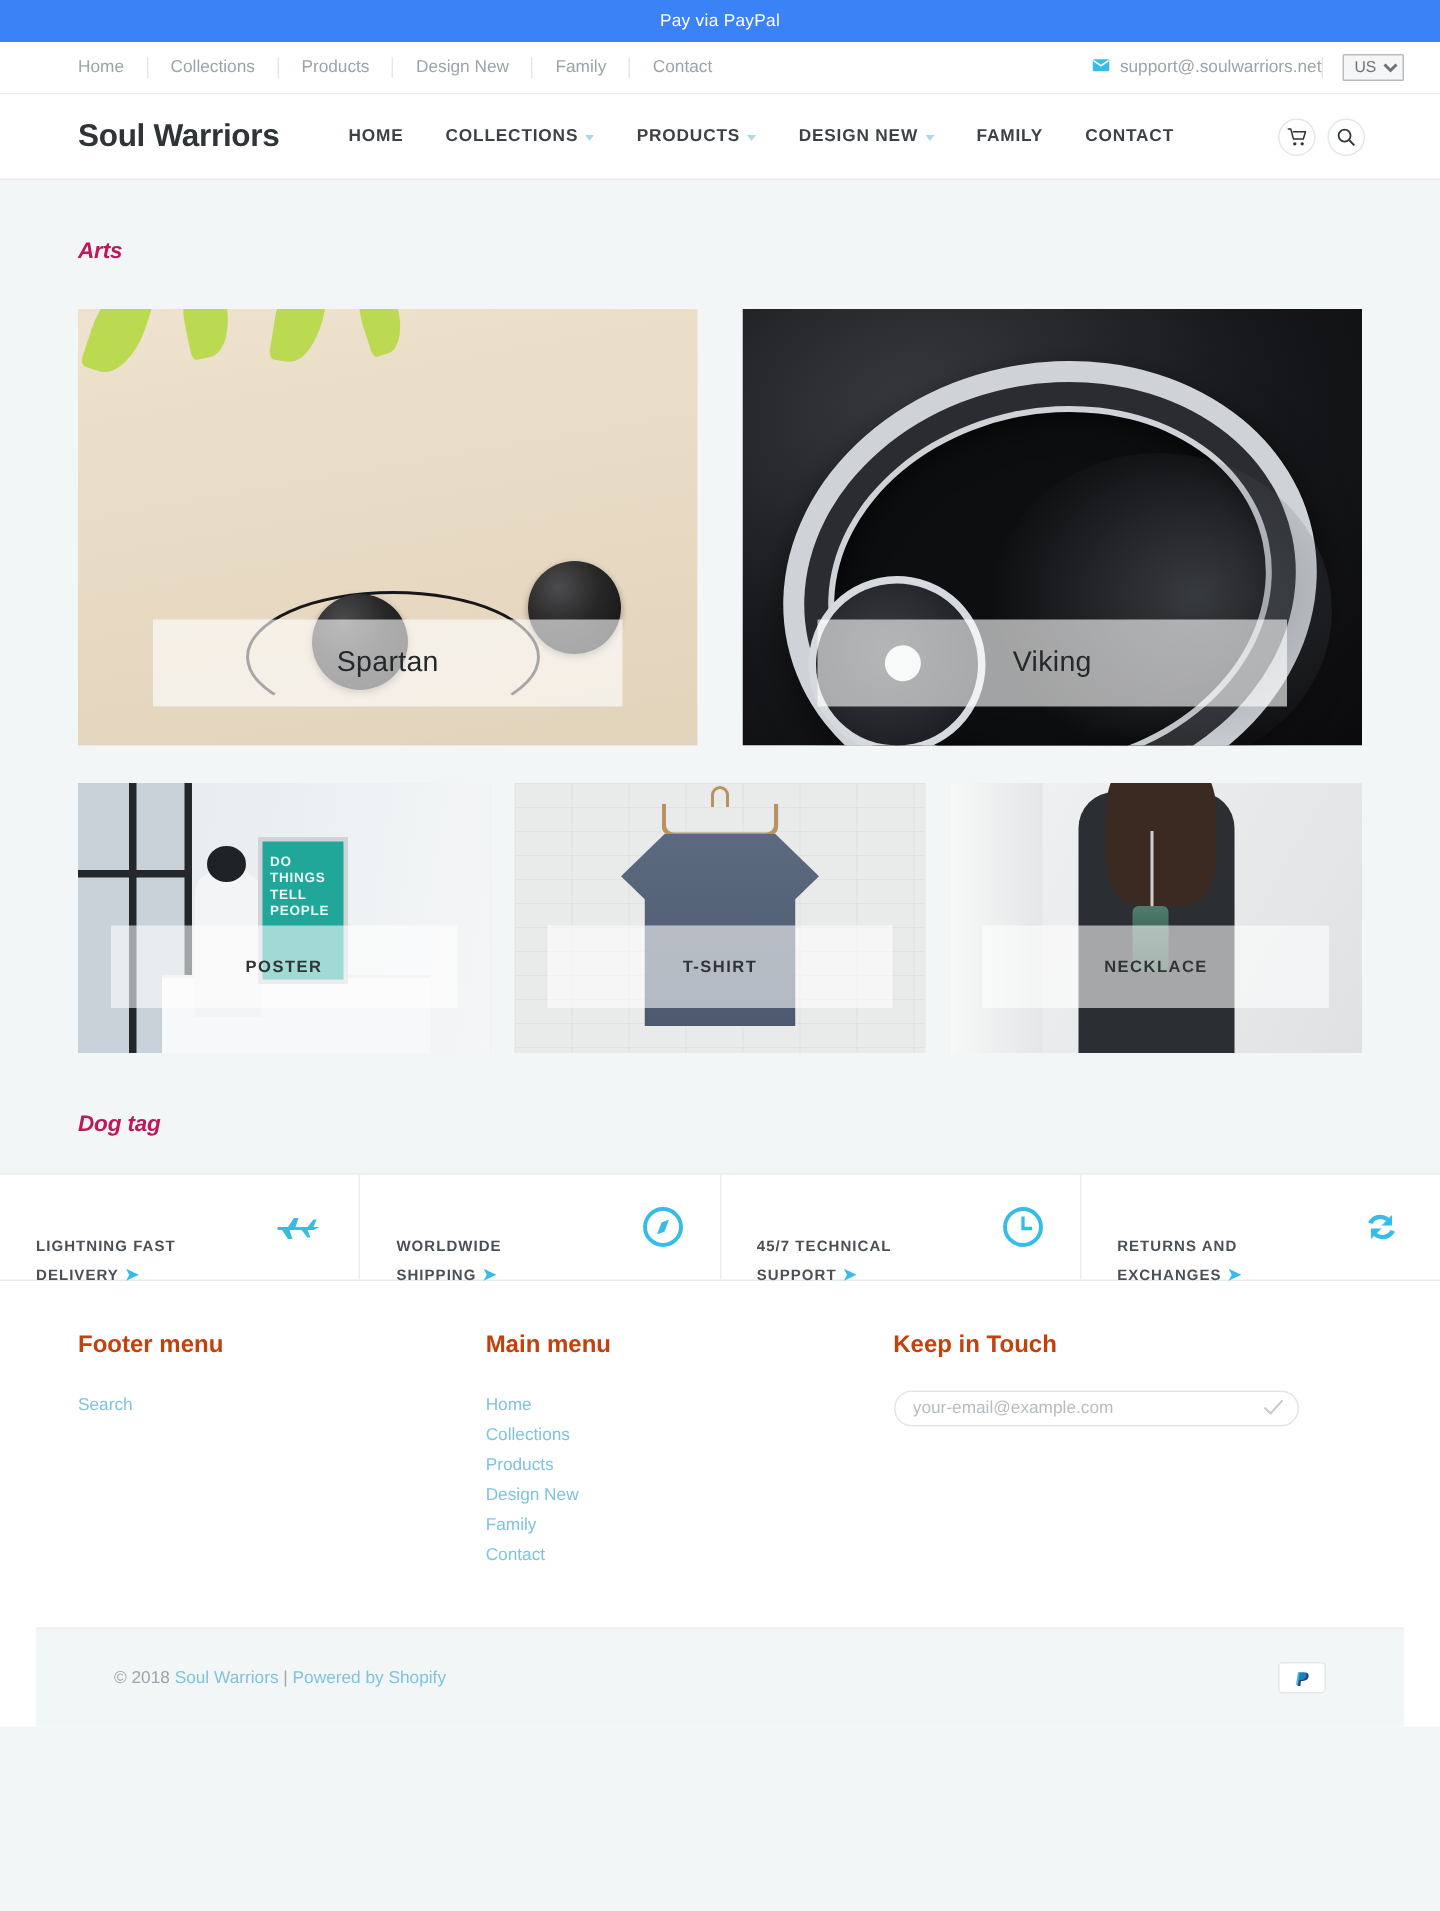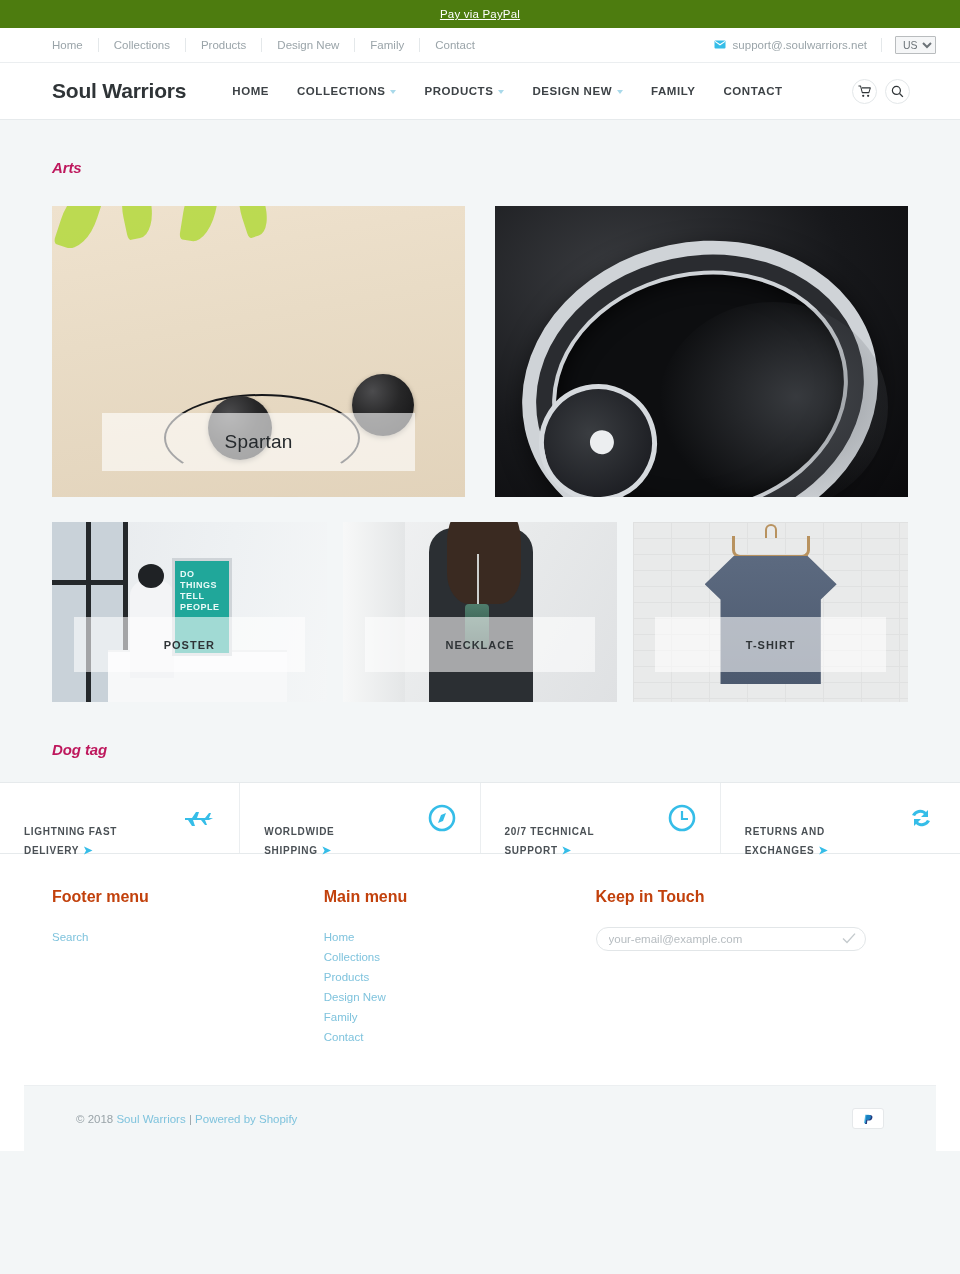--- a/index.html
+++ b/index.html
@@ -8,42 +8,42 @@
   body {
     width:960px; height:1274px; overflow:hidden;
     background:#f3f6f7;
     font-family:"Liberation Sans", sans-serif;
     color:#3d4246;
     -webkit-font-smoothing:antialiased;
   }
 
   
   .promo-bar {
-    height:28px; background:#4d7c0f; color:#ffffff;
+    height:28px; background:#3b82f6; color:#ffffff;
     display:flex; align-items:center; justify-content:center;
-    font-size:11.5px; letter-spacing:.2px;text-decoration:underline;
+    font-size:11.5px; letter-spacing:.2px;
   }
 
   
   .util-bar {
     height:35px; background:#ffffff; border-bottom:1px solid #ebeef0;
     display:flex; align-items:center; padding:0 24px;
   }
   .util-links { display:flex; align-items:center; }
   .util-links a {
     font-size:11.5px; color:#9aa4a9; text-decoration:none;
     padding:0 15px; border-right:1px solid #e4e8ea; line-height:14px;
   }
   .util-links a:first-child { padding-left:28px; }
   .util-links a:last-child { border-right:none; }
   .util-right { margin-left:auto; display:flex; align-items:center; gap:0; }
   .mail-icon { color:#35bde8; font-size:11px; margin-right:7px; line-height:1; }
   .util-email {
     font-size:11.5px; color:#9aa4a9; text-decoration:none;
-    padding-right:14px; border-right:1px solid #e4e8ea; line-height:14px;
+    border-right:1px solid #e4e8ea; line-height:14px;
   }
   .currency-select {
     margin-left:13px; font-size:10.5px; font-family:"Liberation Sans", sans-serif;
     color:#6c7378; background:#f5f6f7;
     border:1px solid #b9bcbe; border-radius:1px;
     height:18px; padding:0 1px 0 3px; width:41px;
   }
 
   
   .site-header {
@@ -356,58 +356,59 @@
         </a>
 
         <a href="#" class="card card-lg">
           <div class="card-img art-viking">
             <div class="ring-outer">
               <div class="ring-band"></div>
             </div>
             <div class="ring-inner-shadow"></div>
             <div class="ring-medal"></div>
           </div>
+          <div class="card-caption">Viking</div>
         </a>
       </div>
 
       <div class="grid-3">
 
         <a href="#" class="card card-sm">
           <div class="card-img art-poster">
             <div class="win"></div>
             <div class="desk"></div>
             <div class="person"></div>
             <div class="frame">
                 <span>DO THINGS TELL PEOPLE</span>
               </div>
           </div>
           <div class="card-caption">POSTER</div>
         </a>
 
         <a href="#" class="card card-sm">
+          <div class="card-img art-tshirt">
+            <div class="brick"></div>
+            <div class="hook"></div>
+            <div class="hanger"></div>
+            <div class="shirt"></div>
+          </div>
+          <div class="card-caption">T-SHIRT</div>
+        </a>
+
+        <a href="#" class="card card-sm">
           <div class="card-img art-neck">
             <div class="curtain"></div>
             <div class="body"></div>
             <div class="head"></div>
             <div class="hair"></div>
             <div class="chain"></div>
             <div class="pendant"></div>
           </div>
           <div class="card-caption">NECKLACE</div>
         </a>
-
-        <a href="#" class="card card-sm">
-          <div class="card-img art-tshirt">
-            <div class="brick"></div>
-            <div class="hook"></div>
-            <div class="hanger"></div>
-            <div class="shirt"></div>
-          </div>
-          <div class="card-caption">T-SHIRT</div>
-        </a>
       </div>
 
       <h2 class="section-title">Dog tag</h2>
     </div>
   </div>
 
   <div class="features">
 
     <div class="feature">
       <div class="feature-text">
@@ -429,21 +430,21 @@
       <span class="feature-icon">
         <svg width="28" height="28" viewBox="0 0 28 28">
             <circle cx="14" cy="14" r="12" stroke="#35bde8" stroke-width="2.6" fill="none"></circle>
             <path d="M18 9l-3 8-5 2 3-8z" fill="#35bde8"></path>
           </svg>
       </span>
     </div>
 
     <div class="feature">
       <div class="feature-text">
-        <div>20/7 TECHNICAL</div>
+        <div>45/7 TECHNICAL</div>
         <div><span>SUPPORT</span><span class="arrow">➤</span></div>
       </div>
       <span class="feature-icon">
         <svg width="28" height="28" viewBox="0 0 28 28">
             <circle cx="14" cy="14" r="12" stroke="#35bde8" stroke-width="2.6" fill="none"></circle>
             <path d="M14 7v8h6" stroke="#35bde8" stroke-width="2.2" fill="none"></path>
           </svg>
       </span>
     </div>
 

